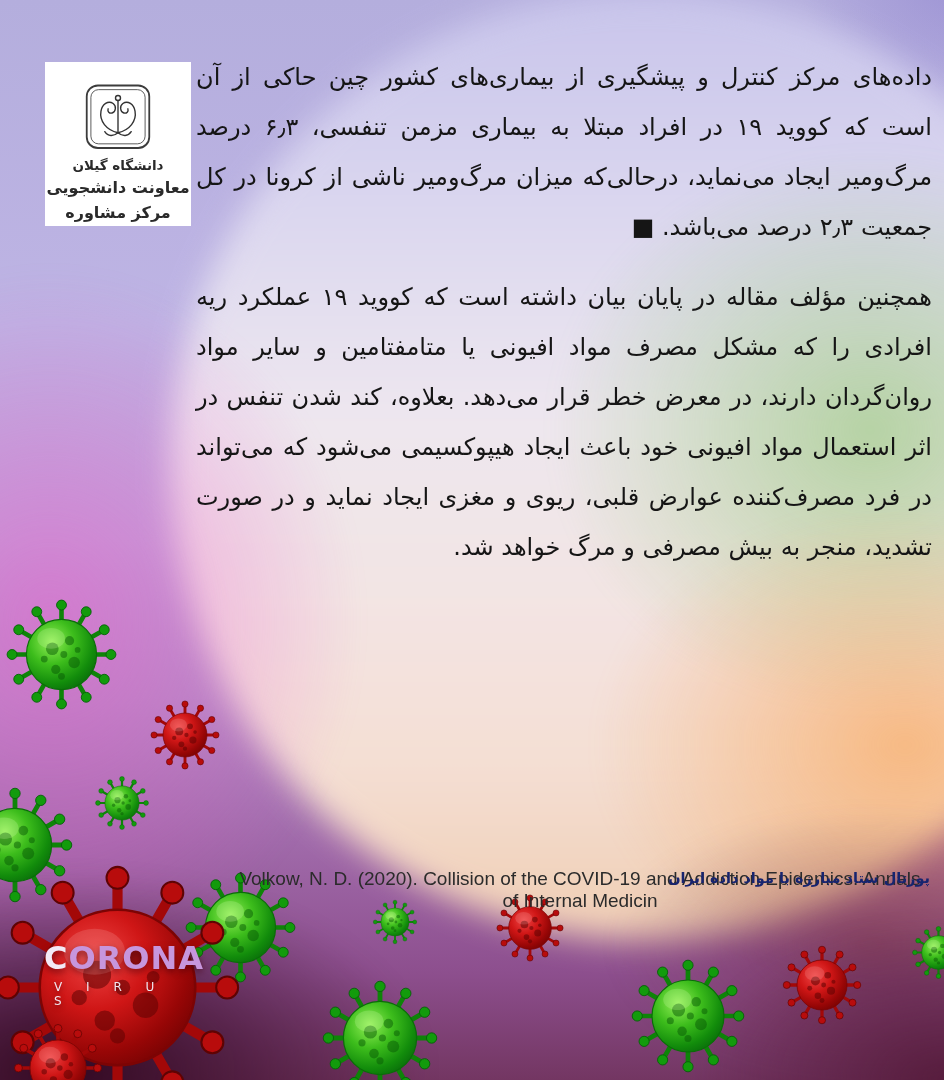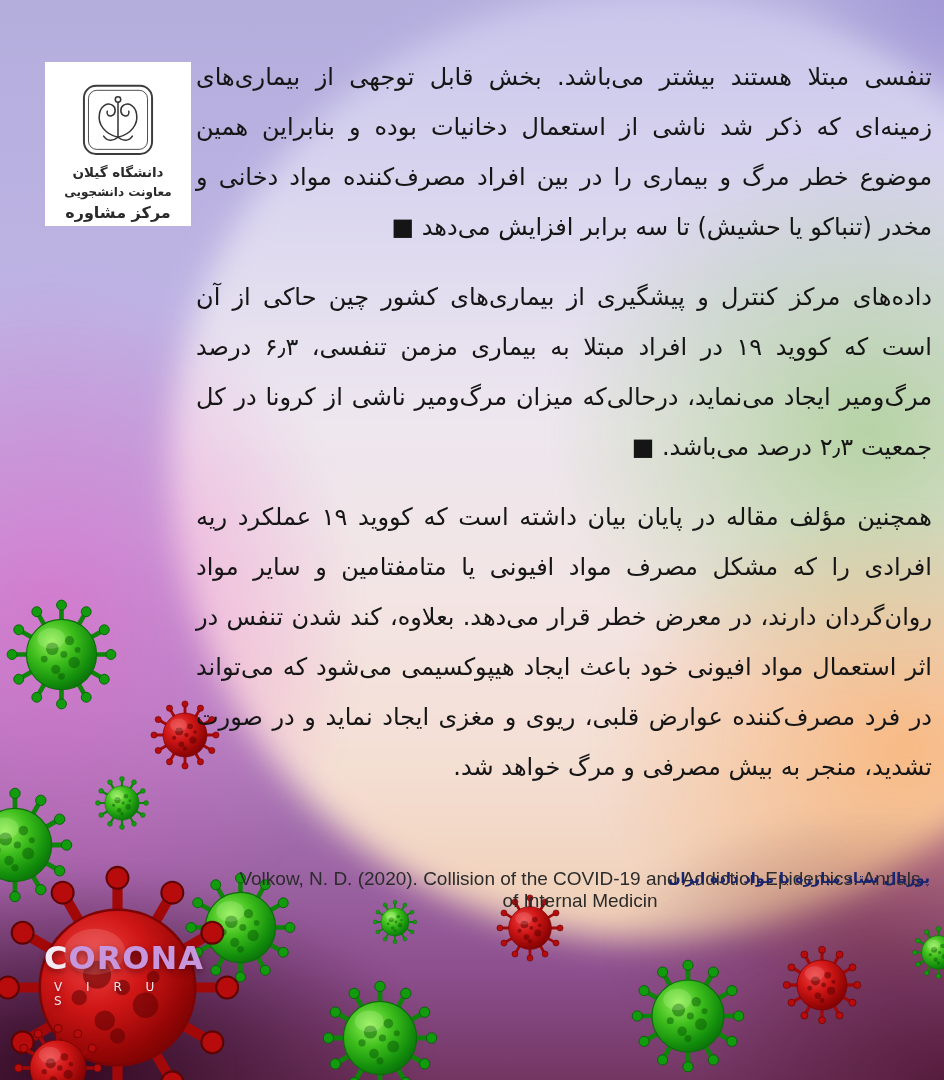--- a/index.html
+++ b/index.html
@@ -31,21 +31,21 @@
     background:radial-gradient(closest-side, rgba(75,18,45,0.72), rgba(75,18,45,0) 100%);}
 
   
   .logo-card{
     left:45px; top:62px; width:146px; height:164px; background:#ffffff; z-index:6;
     display:flex; flex-direction:column; align-items:center; padding-top:20px; box-sizing:border-box;
   }
   .logo-card svg{display:block;}
   .logo-text{margin-top:4px; text-align:center; color:#2a2a2a; line-height:1.55; direction:rtl;}
   .logo-text .l1{font-size:13.5px; font-weight:bold;}
-  .logo-text .l2{font-size:12px;  font-weight:bold;}
+  .logo-text .l2{font-size:16px;  font-weight:bold;}
   .logo-text .l3{font-size:16px;  font-weight:bold;}
 
   
   .body-text{
     right:12px; top:52px; width:736px; z-index:6;
     direction:rtl; text-align:justify;
     font-size:24px; color:#151515; line-height:50px;
   }
   .body-text p{margin:0 0 20px 0;}
 
@@ -217,21 +217,20 @@
       </g>
     </svg>
     <div class="logo-text">
       <div class="l1">دانشگاه گیلان</div>
       <div class="l2">معاونت دانشجویی</div>
       <div class="l3">مرکز مشاوره</div>
     </div>
   </div>
 
   <div class="layer body-text" lang="fa" dir="rtl">
-    <p>تنفسی مبتلا هستند بیشتر می‌باشد. بخش قابل توجهی از بیماری‌های زمینه‌ای که ذکر شد ناشی از استعمال دخانیات بوده و بنابراین همین موضوع خطر مرگ و بیماری را در بین افراد مصرف‌کننده مواد دخانی و مخدر (تنباکو یا حشیش) تا سه برابر افزایش می‌دهد ■</p>
     <p>داده‌های مرکز کنترل و پیشگیری از بیماری‌های کشور چین حاکی از آن است که کووید ۱۹ در افراد مبتلا به بیماری مزمن تنفسی، ۶٫۳ درصد مرگ‌ومیر ایجاد می‌نماید، درحالی‌که میزان مرگ‌ومیر ناشی از کرونا در کل جمعیت ۲٫۳ درصد می‌باشد. ■</p>
     <p>همچنین مؤلف مقاله در پایان بیان داشته است که کووید ۱۹ عملکرد ریه افرادی را که مشکل مصرف مواد افیونی یا متامفتامین و سایر مواد روان‌گردان دارند، در معرض خطر قرار می‌دهد. بعلاوه، کند شدن تنفس در اثر استعمال مواد افیونی خود باعث ایجاد هیپوکسیمی می‌شود که می‌تواند در فرد مصرف‌کننده عوارض قلبی، ریوی و مغزی ایجاد نماید و در صورت تشدید، منجر به بیش مصرفی و مرگ خواهد شد.</p>
   </div>
 
   <div class="layer citation">Volkow, N. D. (2020). Collision of the COVID-19 and Addiction Epidemics. Annals of Internal Medicin</div>
   <div class="layer source-line" lang="fa" dir="rtl">پورتال ستاد مبارزه با مواد داده ایران</div>
 
   <div class="layer corona-mark">
     <div class="corona-word"><span class="c-first">C</span><span class="c-rest">ORONA</span></div>
     <div class="virus-word">V I R U S</div>

